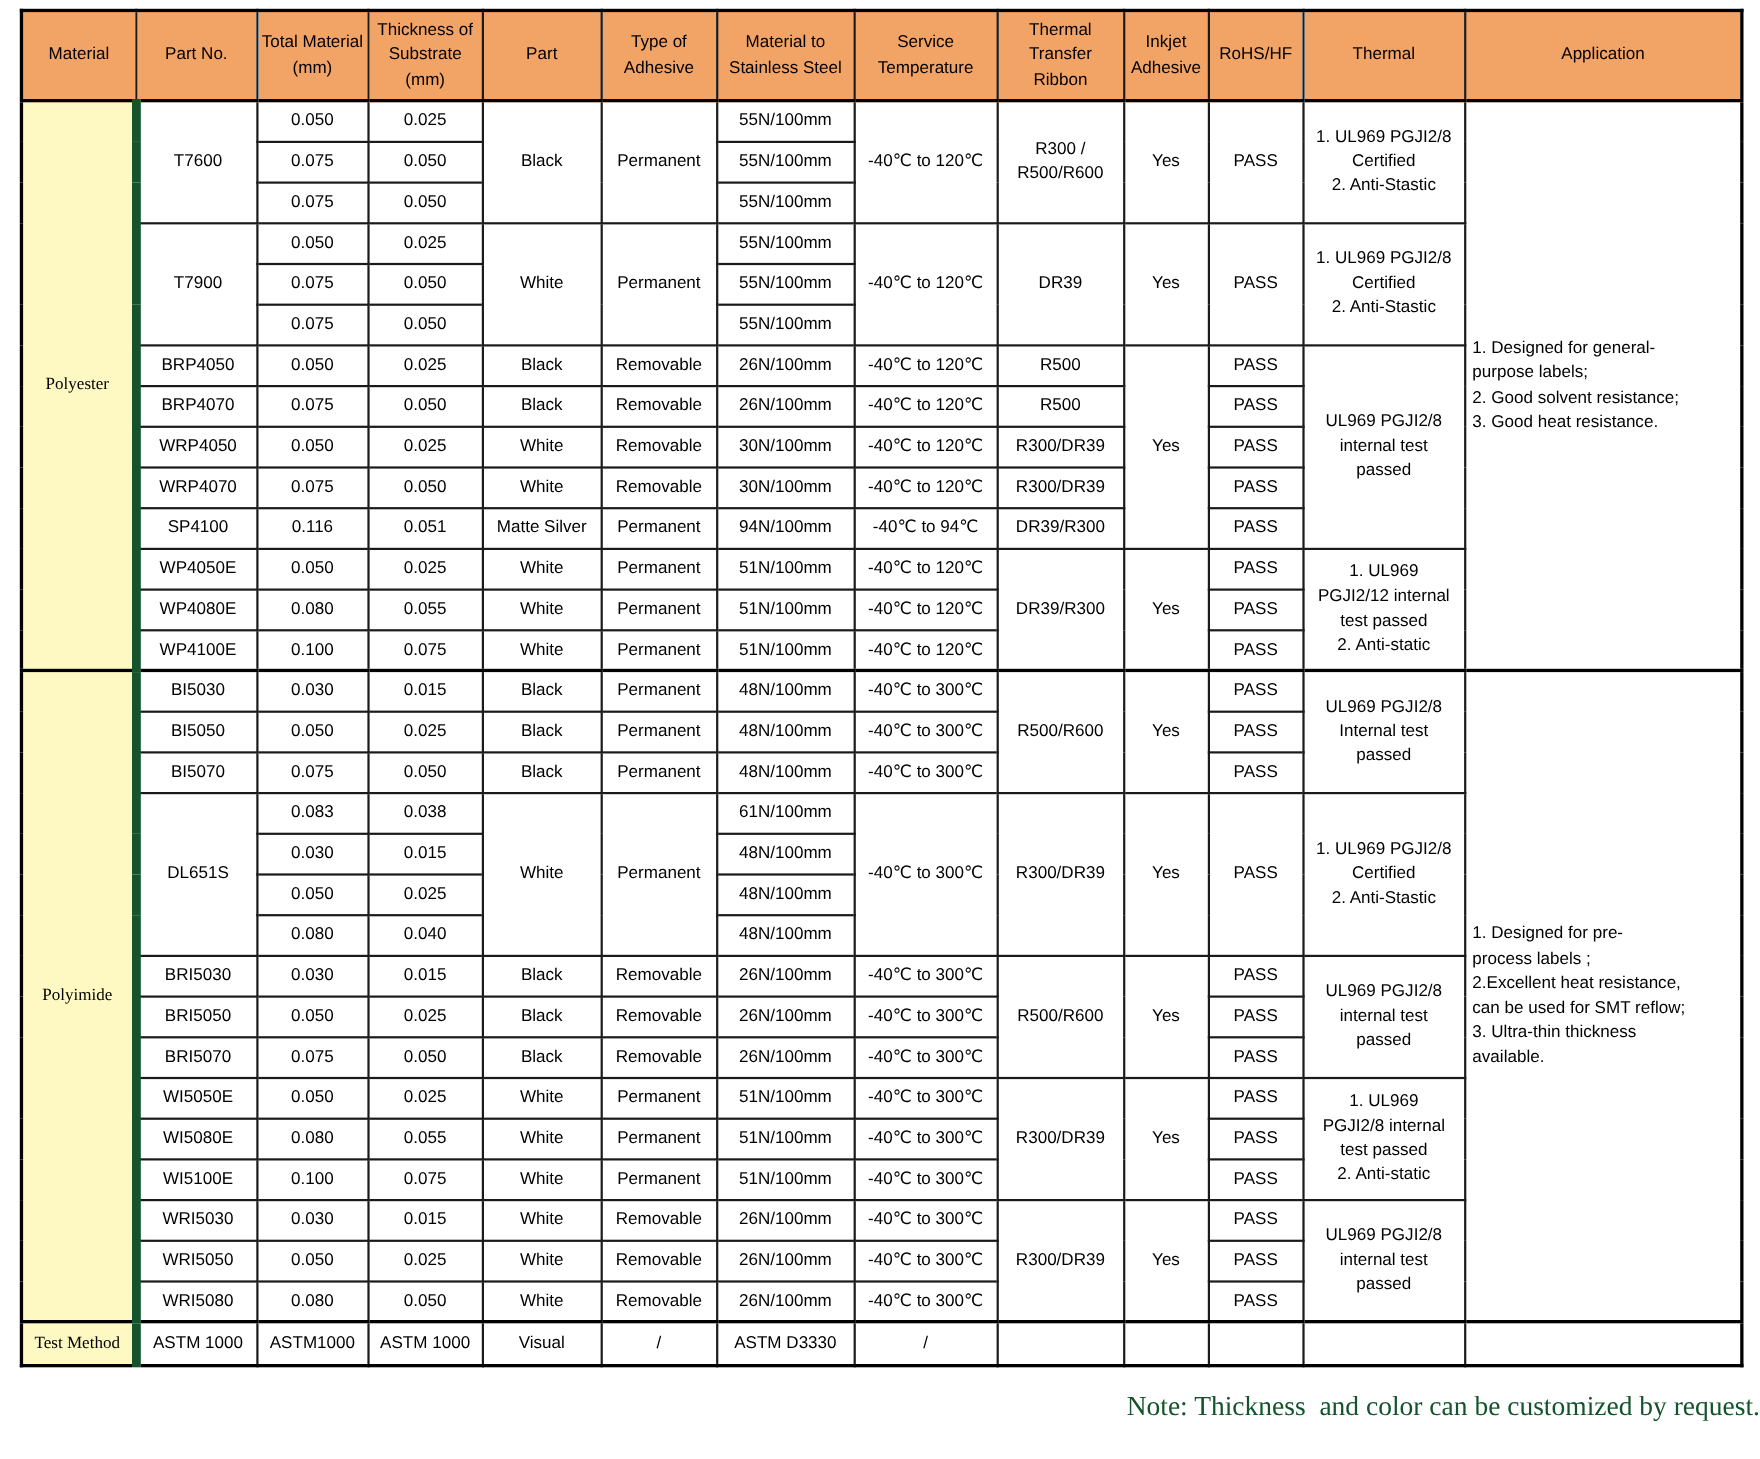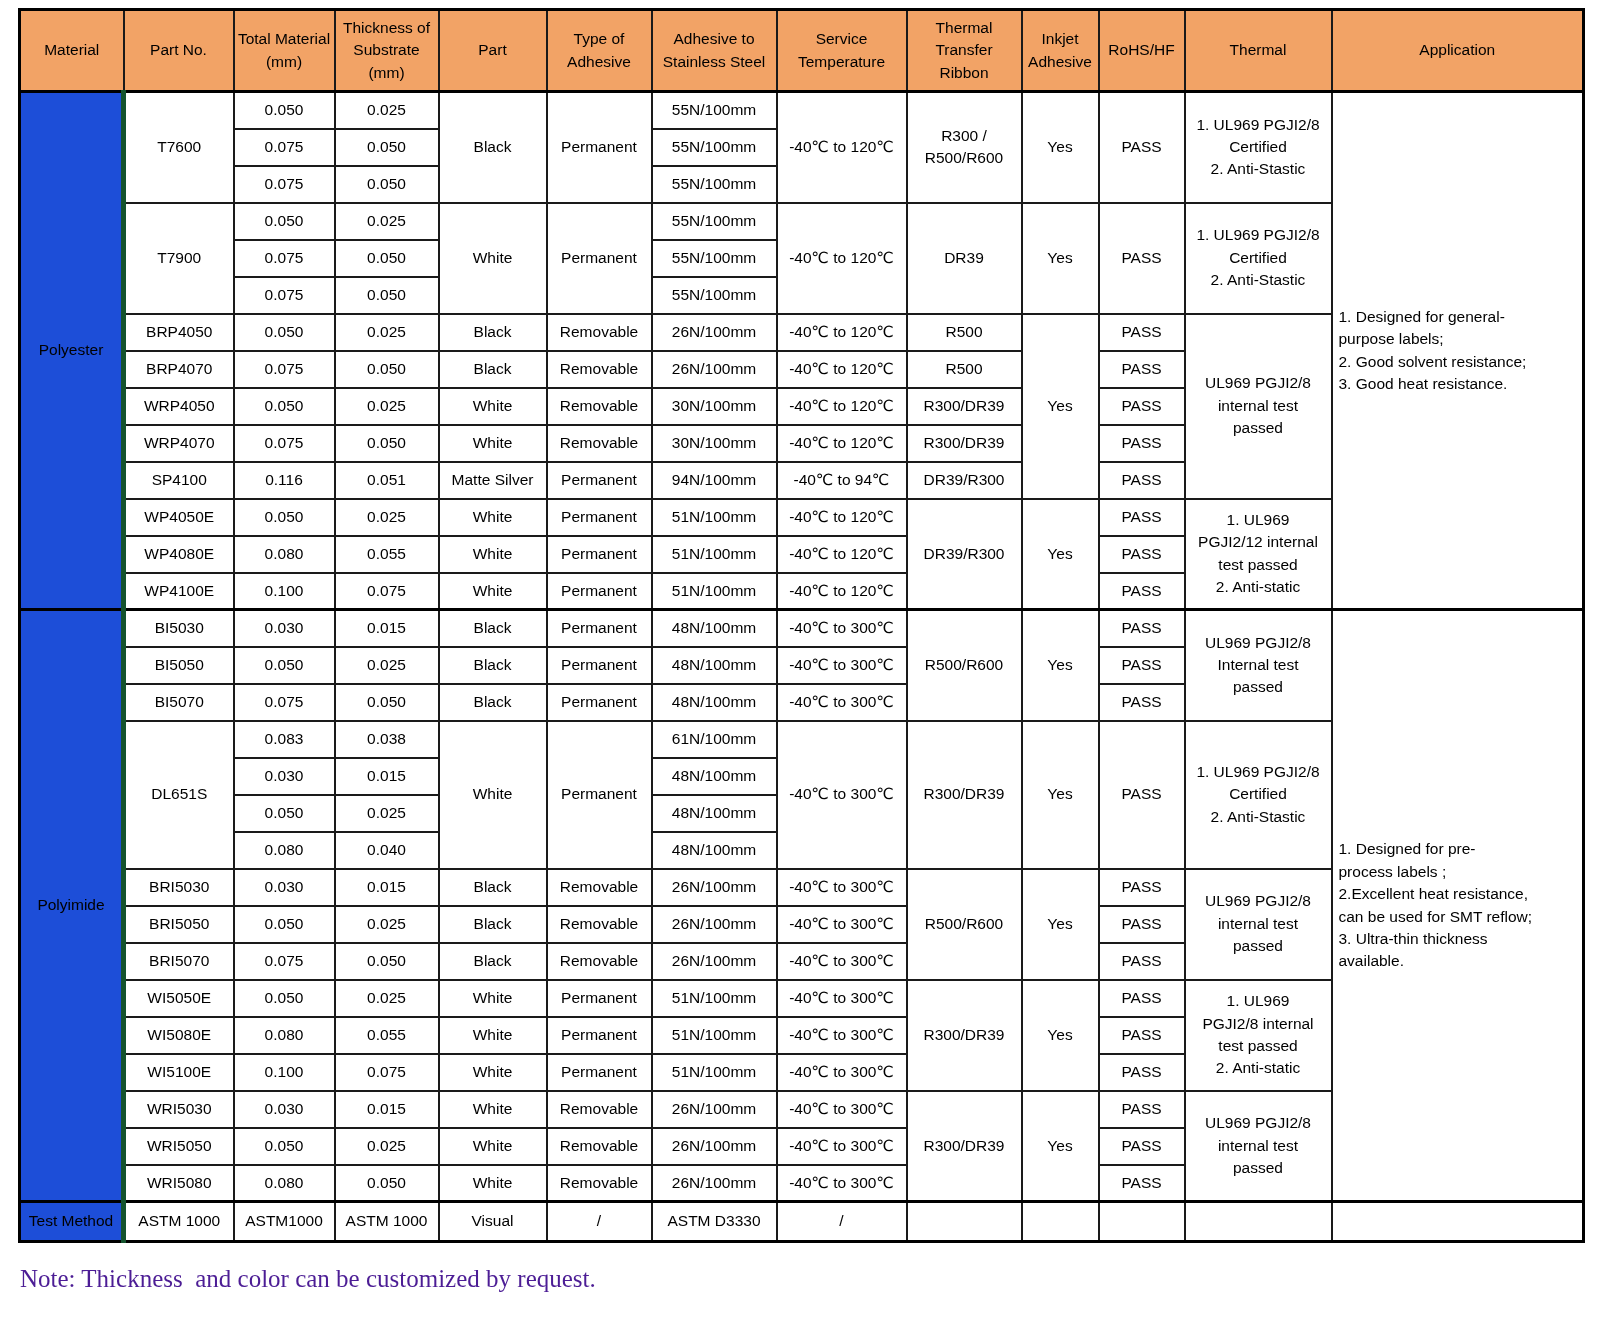--- a/index.html
+++ b/index.html
@@ -6,26 +6,26 @@
   body{font-family:"Liberation Sans","DejaVu Sans",sans-serif;color:#000;}
   .page{padding:8px 0 0 18px;width:1582px;}
   table{border-collapse:collapse;table-layout:fixed;width:1564px;border:3px solid #000;}
   th,td{border:2px solid #1a1a1a;text-align:center;vertical-align:middle;
         font-size:15.5px;line-height:1.45;padding:1px 3px;font-weight:normal;
         overflow:hidden;}
   thead tr{height:82px;}
   thead th{background:#F2A366;border-bottom:3px solid #000;}
   tbody tr{height:37px;}
   tr.tm{height:40px;}
-  td.mat{background:#1d4ed8;border-right:5px solid #14532d;}
+  td.mat{background:#fef9c3;border-right:8px solid #14532d;font-family:Liberation Serif, serif;}
   tr.sec td{border-top:3px solid #000;}
   td.pre{white-space:pre-line;}
   td.app{text-align:left;padding-left:6px;padding-right:20px;}
   .note{margin:22px 0 0 2px;font-family:"Liberation Serif","DejaVu Serif",serif;
-        font-size:25px;color:#4c1d95;white-space:pre-wrap;}
+        font-size:25px;color:#14532d;white-space:pre-wrap;text-align:right;}
 </style>
 </head>
 <body>
 
 <div class="page">
 <table>
 <colgroup>
 <col style="width:104px">
         <col style="width:110px">
         <col style="width:101px">
@@ -41,21 +41,21 @@
 <col style="width:252px">
 </colgroup>
 <thead>
 <tr>
 <th>Material</th>
 <th>Part No.</th>
 <th>Total Material (mm)</th>
 <th>Thickness of Substrate (mm)</th>
 <th>Part</th>
 <th>Type of Adhesive</th>
-<th>Adhesive to Stainless Steel</th>
+<th>Material to Stainless Steel</th>
 <th>Service Temperature</th>
 <th>Thermal Transfer Ribbon</th>
 <th>Inkjet Adhesive</th>
 <th>RoHS/HF</th>
 <th>Thermal</th>
 <th>Application</th>
 </tr>
 </thead>
 <tbody>
 <tr>

